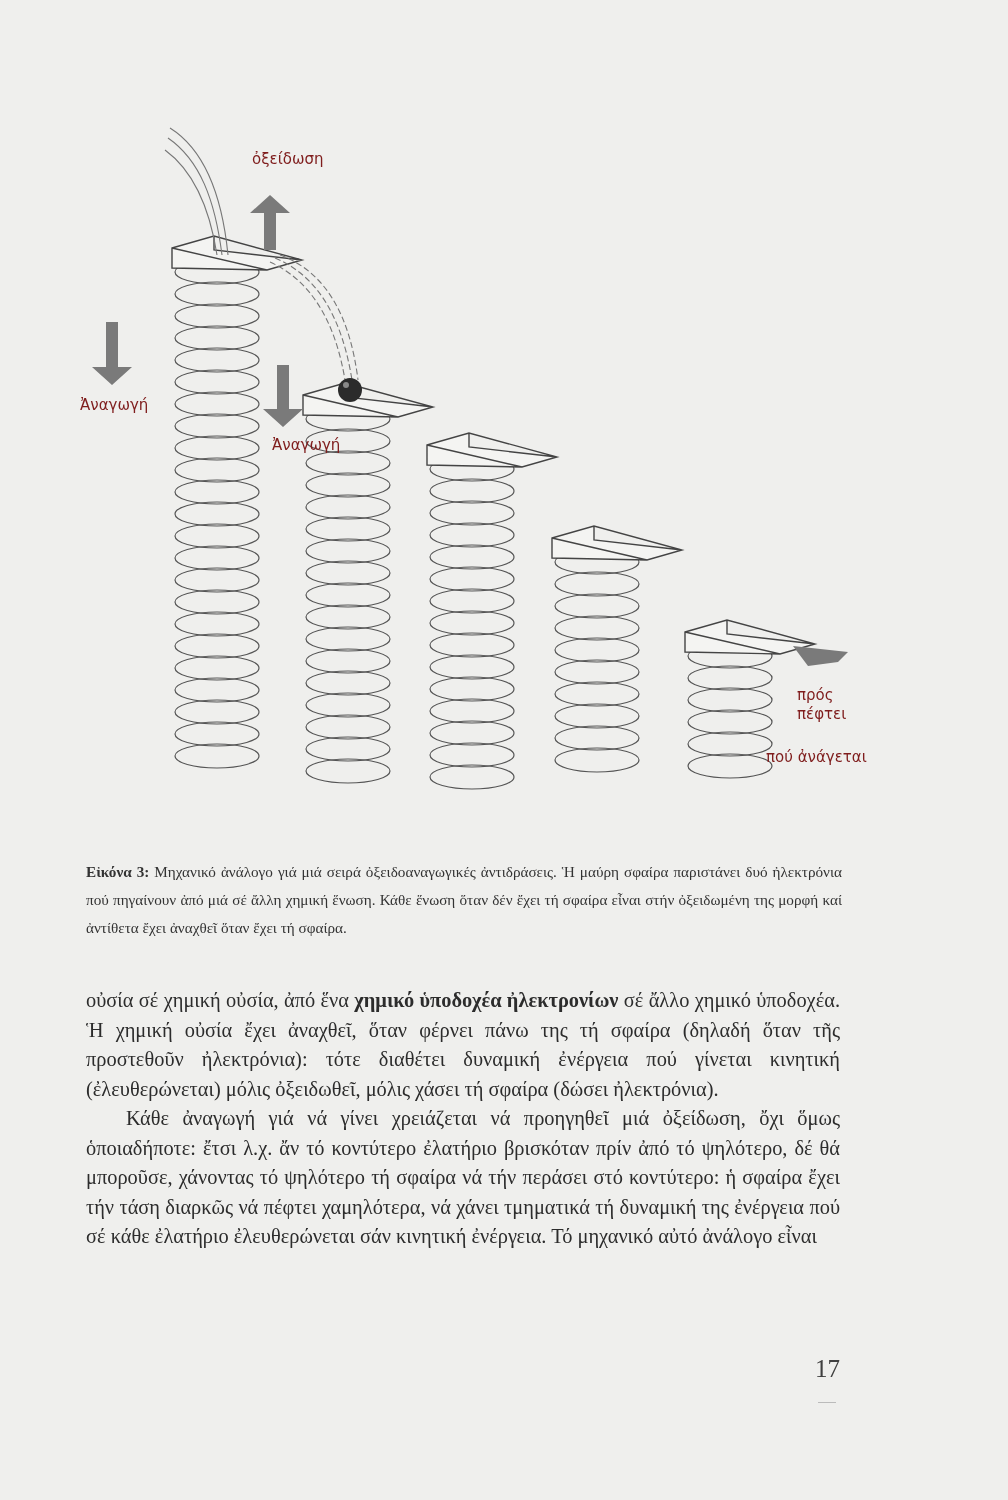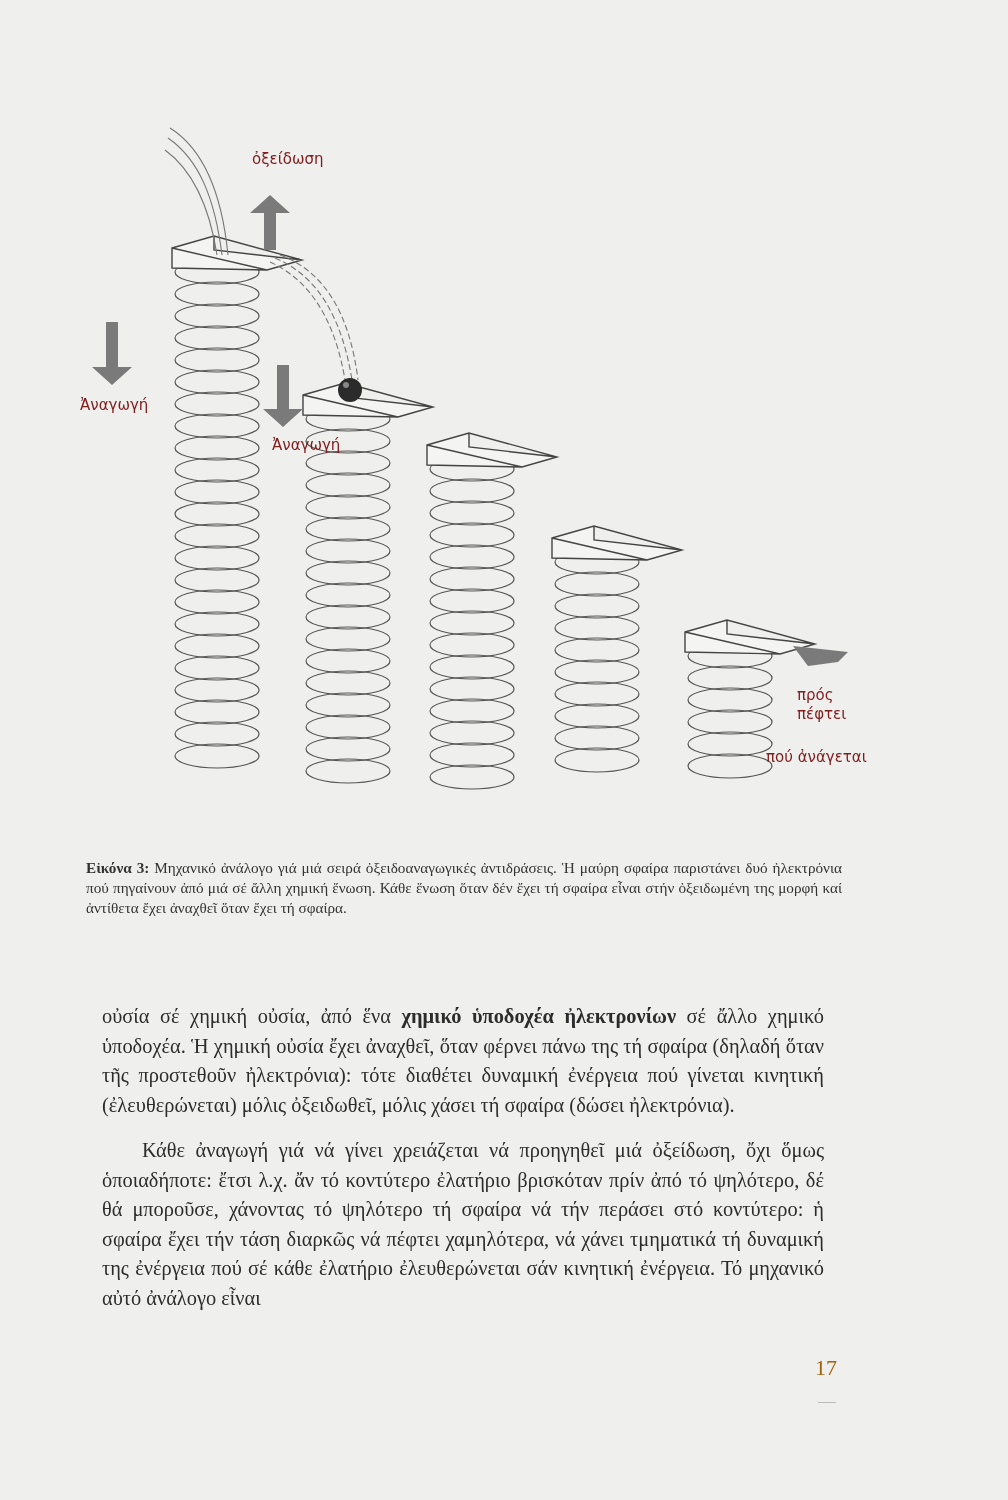--- a/index.html
+++ b/index.html
@@ -11,35 +11,35 @@
     color: #2a2a2a;
   }
   .figure { position: absolute; left: 0; top: 0; width: 1008px; height: 840px; }
   .fig-label {
     position: absolute;
     font-family: "DejaVu Sans", "Liberation Sans", sans-serif;
     font-size: 15px; color: #7f1d1d; line-height: 19px;
   }
   .caption {
     position: absolute; left: 86px; top: 858px; width: 756px;
-    font-size: 15.2px; line-height: 20px; color: #333;
+    font-size: 15.2px; line-height: 28px; color: #333;
     text-align: justify;
   }
   .caption b { font-weight: bold; }
   .body-text {
     position: absolute; left: 86px; top: 986px; width: 754px;
     font-size: 20.4px; line-height: 29.5px; color: #2c2c2c;
     text-align: justify;
   }
-  .body-text p { margin: 16px; }
+  .body-text p { margin: 0; }
   .body-text p.indent { text-indent: 40px; }
   .body-text b { font-weight: bold; }
   .page-number {
     position: absolute; left: 815px; top: 1355px;
-    font-size: 22px; color: #a16207;
+    font-size: 25px; color: #404040;
   }
   .footer-dash {
     position: absolute; left: 818px; top: 1402px; width: 18px; height: 1px; background: #bbb;
   }
 </style>
 </head>
 <body>
 
 <div class="figure">
   <svg id="fig-svg" width="1008" height="840">

